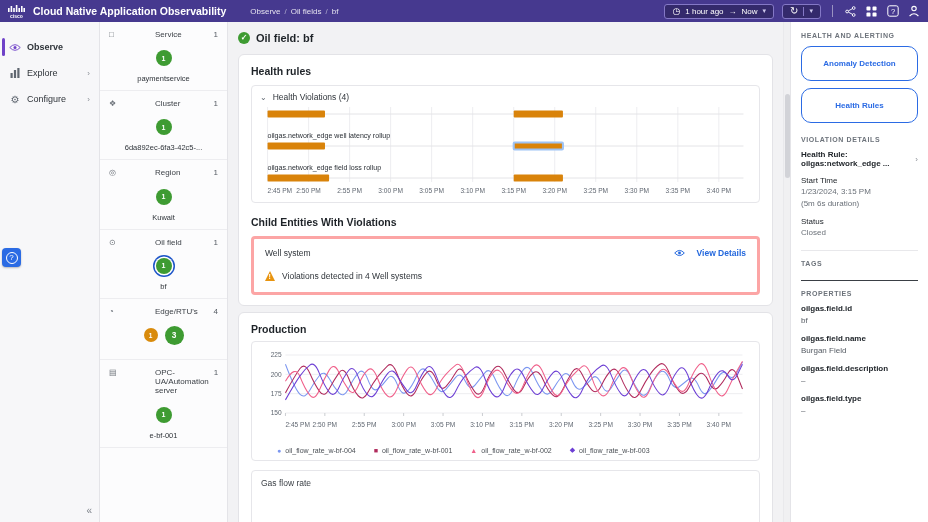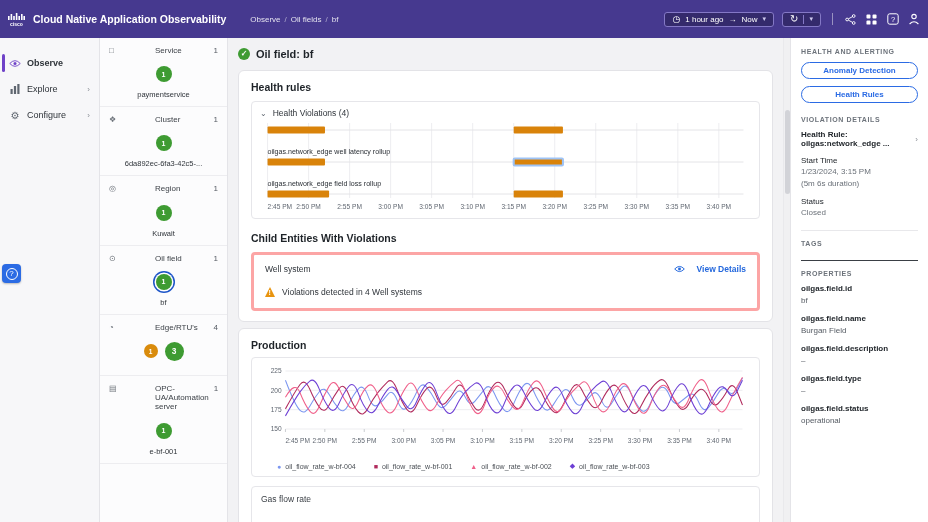--- a/index.html
+++ b/index.html
@@ -3,21 +3,21 @@
 <meta charset="utf-8">
 <style>
   * { box-sizing: border-box; }
   html,body { margin:0; padding:0; }
   body {
     width:928px; height:522px; overflow:hidden;
     font-family:"Liberation Sans", sans-serif;
     background:#f2f2f4; color:#23282e;
   }
   
-  .topbar { height:38px; background:#46398f; display:flex; align-items:center; padding:0 8px; gap:8px; color:#fff; }
+  .topbar { height:22px; background:#46398f; display:flex; align-items:center; padding:0 8px; gap:8px; color:#fff; }
   .brand svg { display:block; }
   .app-title { font-size:10.5px; font-weight:700; white-space:nowrap; }
   .crumbs { font-size:8px; color:rgba(255,255,255,.85); margin-left:16px; display:flex; gap:4px; align-items:center; white-space:nowrap; }
   .crumbs .sep { color:rgba(255,255,255,.55); }
   .spacer { flex:1; }
   .pill { display:flex; align-items:center; gap:5px; background:#342a6c; border:1px solid #8478c6; border-radius:3px; height:15px; padding:0 7px; font-size:8px; color:#fff; white-space:nowrap; }
   .pill .caret { font-size:7px; color:#cfc9ee; }
   .pill .clock { font-size:9px; }
   .pill .arrow { font-size:8px; }
   .refresh-pill .refr { font-size:10px; line-height:10px; }
@@ -68,21 +68,21 @@
   .chart-title { font-size:8.5px; color:#3a3f45; margin-bottom:2px; }
   .legend { display:flex; gap:18px; margin:1px 0 2px; padding-left:16px; font-size:7px; color:#4a4f55; align-items:center; }
   .legend .li { display:flex; align-items:center; gap:4px; }
   svg text { font-family:"Liberation Sans", sans-serif; }
   
   .vscroll { width:7px; background:#f0f0f2; border-left:1px solid #e9e9ec; position:relative; flex:none; }
   .vthumb { position:absolute; top:72px; left:1px; width:5px; height:84px; border-radius:3px; background:#d2d3d8; }
   
   .rightpanel { width:138px; background:#ffffff; border-left:1px solid #e4e4e8; padding:10px 10px; flex:none; overflow:hidden; font-size:8px; }
   .rp-head { font-size:7px; letter-spacing:.6px; color:#6d737b; font-weight:700; margin:0 0 7px; }
-  .rp-btn { display:block; width:100%; height:17px; border:1.3px solid #2b6be4; color:#2b6be4; background:#fff; border-radius:10px; font-size:8px; font-weight:700; margin-bottom:7px; cursor:pointer; font-family:"Liberation Sans", sans-serif; }
+  .rp-btn { display:block; width:100%; height:35px; border:1.3px solid #2b6be4; color:#2b6be4; background:#fff; border-radius:10px; font-size:8px; font-weight:700; margin-bottom:7px; cursor:pointer; font-family:"Liberation Sans", sans-serif; }
   .rp-sec { margin-top:13px; }
   .rp-rule { display:flex; align-items:center; font-size:8px; font-weight:700; color:#22272c; margin:2px 0 8px; cursor:pointer; }
   .rp-rule .rchev { margin-left:auto; color:#8a8f96; font-weight:400; }
   .rp-label { font-weight:400; color:#22272c; margin-top:7px; font-size:8px; }
   .rp-val { color:#6a7078; margin-top:2px; line-height:1.3; }
   hr.light { border:none; border-top:1px solid #e8e8eb; margin:12px 0 9px; }
   hr.dark { border:none; border-top:1.5px solid #3a3f45; margin:13px 0 9px; }
   .prop { margin-bottom:9px; }
   .prop .pk { color:#22272c; font-weight:700; }
   .prop .pv { color:#555b63; margin-top:3px; }
@@ -437,20 +437,16 @@
             <div class="pv">Burgan Field</div>
           </div>
           <div class="prop">
             <div class="pk">oilgas.field.description</div>
             <div class="pv">–</div>
           </div>
           <div class="prop">
             <div class="pk">oilgas.field.type</div>
             <div class="pv">–</div>
           </div>
-          <div class="prop">
-            <div class="pk">oilgas.field.status</div>
-            <div class="pv">operational</div>
-          </div>
         </div>
     </aside>
   </div>
 </div>
 
 </body></html>

